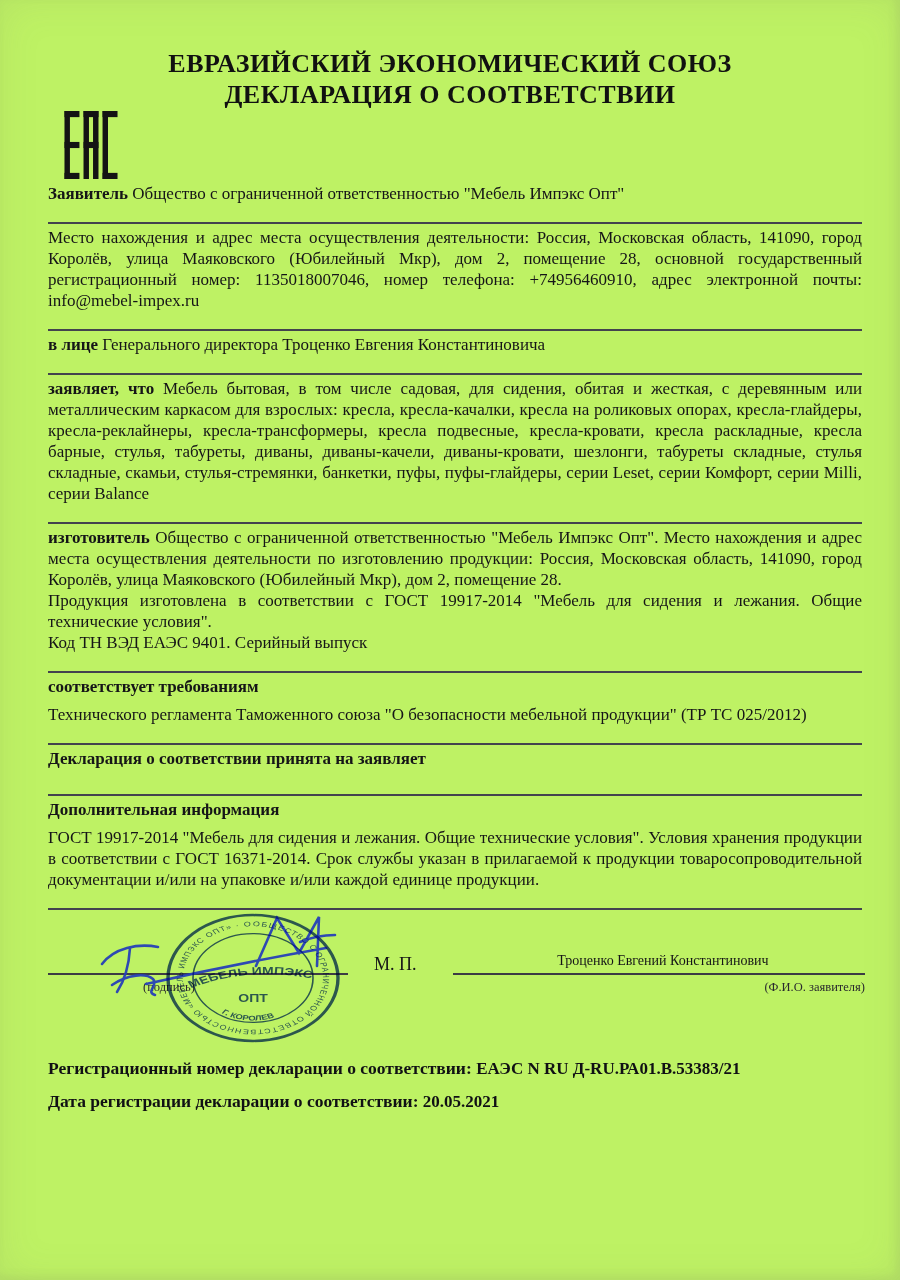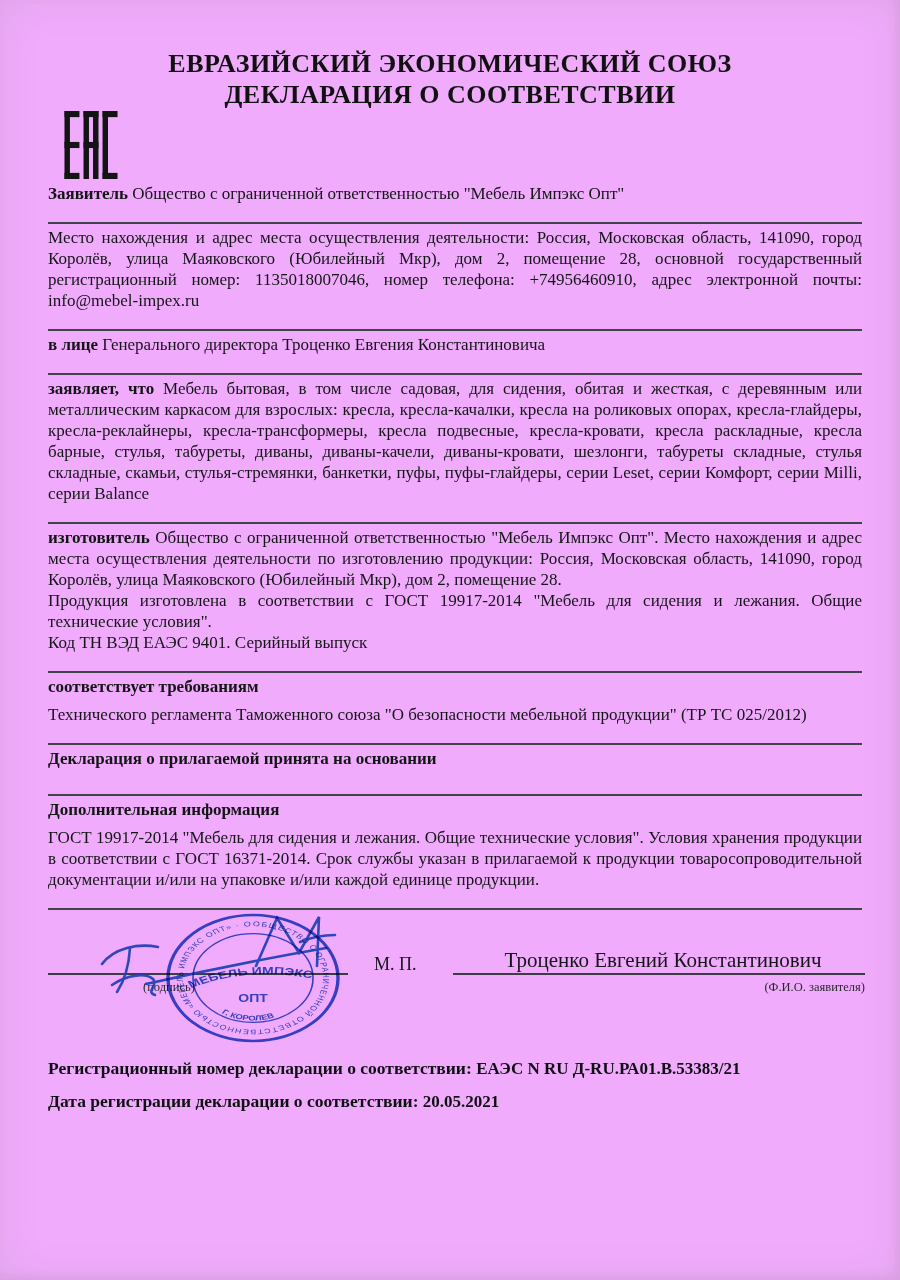--- a/index.html
+++ b/index.html
@@ -3,41 +3,41 @@
 <meta charset="utf-8">
 <style>
   html,body{margin:0;padding:0;}
   body{
     width:900px;height:1280px;
     background:#e8e8e4;
     font-family:"Liberation Serif","DejaVu Serif",serif;
   }
   .paper{
     position:relative;width:900px;height:1280px;overflow:hidden;
-    background:#f0abfc;
+    background:#bef264;
     box-shadow:inset 0 0 40px rgba(120,120,110,.12), inset -4px -4px 10px rgba(100,100,95,.10);
     color:#1a1a1c;
   }
   .titles{position:absolute;top:48px;left:0;width:900px;text-align:center;}
   .title-line{
     font-size:26px;font-weight:bold;letter-spacing:.5px;line-height:31px;color:#111;
   }
   .eac{position:absolute;left:58px;top:111px;}
   .content{
     position:absolute;left:48px;top:183px;width:814px;
     font-size:17px;line-height:21px;text-align:justify;color:#151517;
   }
   .sec{margin:0;}
   .ul{border-bottom:2px solid #43434e;padding-bottom:18px;margin-bottom:3px;}
   .bold{font-weight:bold;}
   .gap-top{margin-top:7px;}
   .sig-area{position:relative;height:132px;margin-top:6px;}
   .sig-line{position:absolute;border-top:2px solid #3c3c44;height:0;}
   .sig-caption{position:absolute;font-size:12.5px;color:#2a2a2e;}
-  .fio-name{position:absolute;font-size:21px;text-align:center;}
+  .fio-name{position:absolute;font-size:14px;text-align:center;}
   .mp{position:absolute;font-size:18px;margin-left:48px;}
   .sig-svg{position:absolute;}
   .stamp-svg{position:absolute;mix-blend-mode:multiply;opacity:.93;}
   .reg-line{margin:0 0 12px 0;font-size:17.5px;font-weight:bold;text-align:left;color:#101014;}
   .reg-line .val{font-size:17px;}
 </style>
 </head>
 <body>
 
 <div class="paper">
@@ -79,21 +79,21 @@
     <div class="sec ul">
       <p class="sec"><span class="bold">изготовитель</span><span> Общество с ограниченной ответственностью "Мебель Импэкс Опт". Место нахождения и адрес места осуществления деятельности по изготовлению продукции: Россия, Московская область, 141090, город Королёв, улица Маяковского (Юбилейный Мкр), дом 2, помещение 28.</span></p>
       <p class="sec">Продукция изготовлена в соответствии с ГОСТ 19917-2014 "Мебель для сидения и лежания. Общие технические условия".</p>
       <p class="sec">Код ТН ВЭД ЕАЭС 9401. Серийный выпуск</p>
     </div>
 
     <p class="sec bold">соответствует требованиям</p>
 
     <p class="sec ul gap-top">Технического регламента Таможенного союза "О безопасности мебельной продукции" (ТР ТС 025/2012)</p>
 
-    <p class="sec bold">Декларация о прилагаемой принята на основании</p>
+    <p class="sec bold">Декларация о соответствии принята на заявляет</p>
 
     <div class="sec ul gap-top">
     </div>
 
     <p class="sec bold">Дополнительная информация</p>
 
     <p class="sec ul gap-top">ГОСТ 19917-2014 "Мебель для сидения и лежания. Общие технические условия". Условия хранения продукции в соответствии с ГОСТ 16371-2014. Срок службы указан в прилагаемой к продукции товаросопроводительной документации и/или на упаковке и/или каждой единице продукции.</p>
 
 
     <div class="sig-area">

